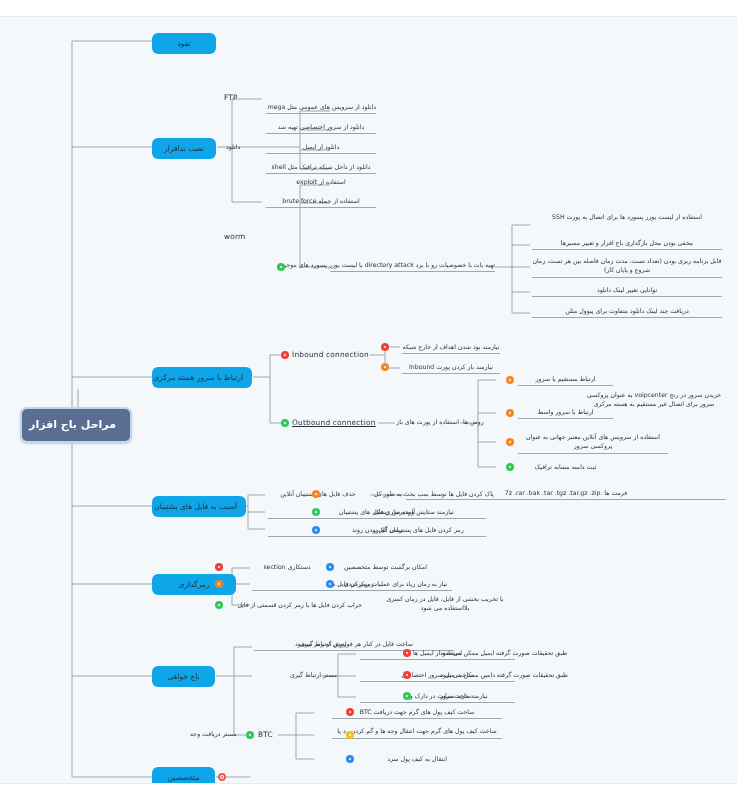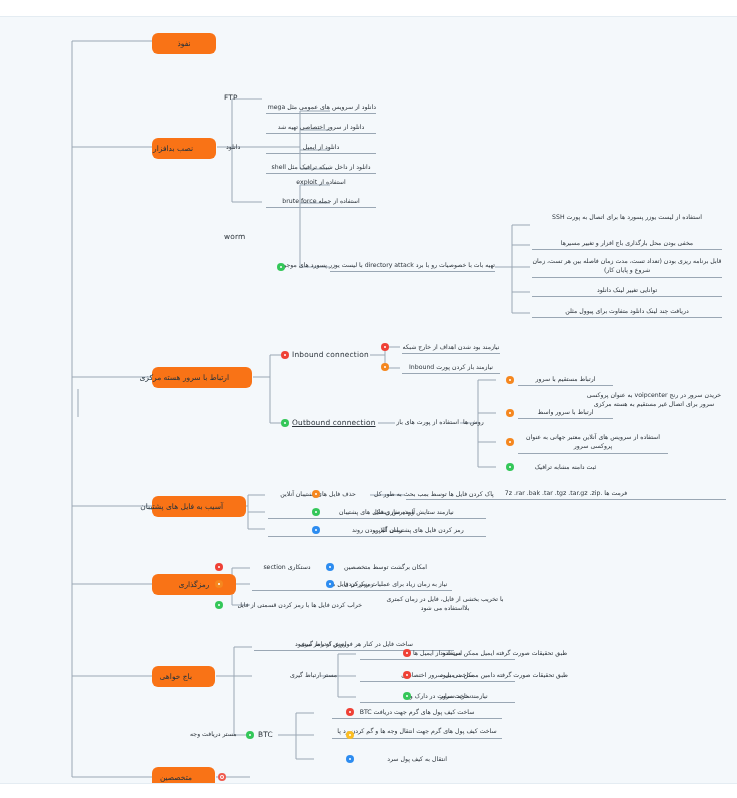--- a/index.html
+++ b/index.html
@@ -31,25 +31,25 @@
     border:2px solid #bcd9ea;
     border-radius:7px;
     font-size:11px;
     font-weight:bold;
     padding:9px 14px;
     text-align:center;
     box-shadow:0 1px 2px rgba(0,0,0,.18);
   }
   
   .l1{
-    background:#f97316;
+    background:#0ea5e9;
     color:#24323c;
     border-radius:6px;
     font-size:7.5px;
-    padding:6px 23px;
+    padding:6px 9px;
     text-align:center;
   }
   
   .txt{
     color:#2b333a;
     font-size:6.2px;
     text-align:left;
   }
   .txt.lat{font-size:7.4px;letter-spacing:.2px;}
   
@@ -164,20 +164,21 @@
       <path d="M278,718 L296,718"></path>
       <path d="M296,696 L296,742"></path>
       <path d="M296,696 L314,696"></path>
       <path d="M296,718 L314,718"></path>
       <path d="M296,742 L314,742"></path>
 
       <path d="M216,760 L250,760"></path>
     </g>
   </svg>
 
+  <div class="node root" style="left:20px;top:390px;width:112px;">مراحل باج افزار</div>
 
   <div class="node l1" style="left:152px;top:16px;width:64px;">نفوذ</div>
 
   <div class="node l1" style="left:152px;top:121px;width:64px;">نصب بدافزار</div>
 
   <div class="node l1" style="left:152px;top:350px;width:100px;text-align:right;">ارتباط با سرور هسته مرکزی</div>
 
   <div class="node l1" style="left:152px;top:479px;width:94px;">آسیب به فایل های پشتیبان</div>
 
   <div class="node l1" style="left:152px;top:557px;width:84px;">رمزگذاری</div>

